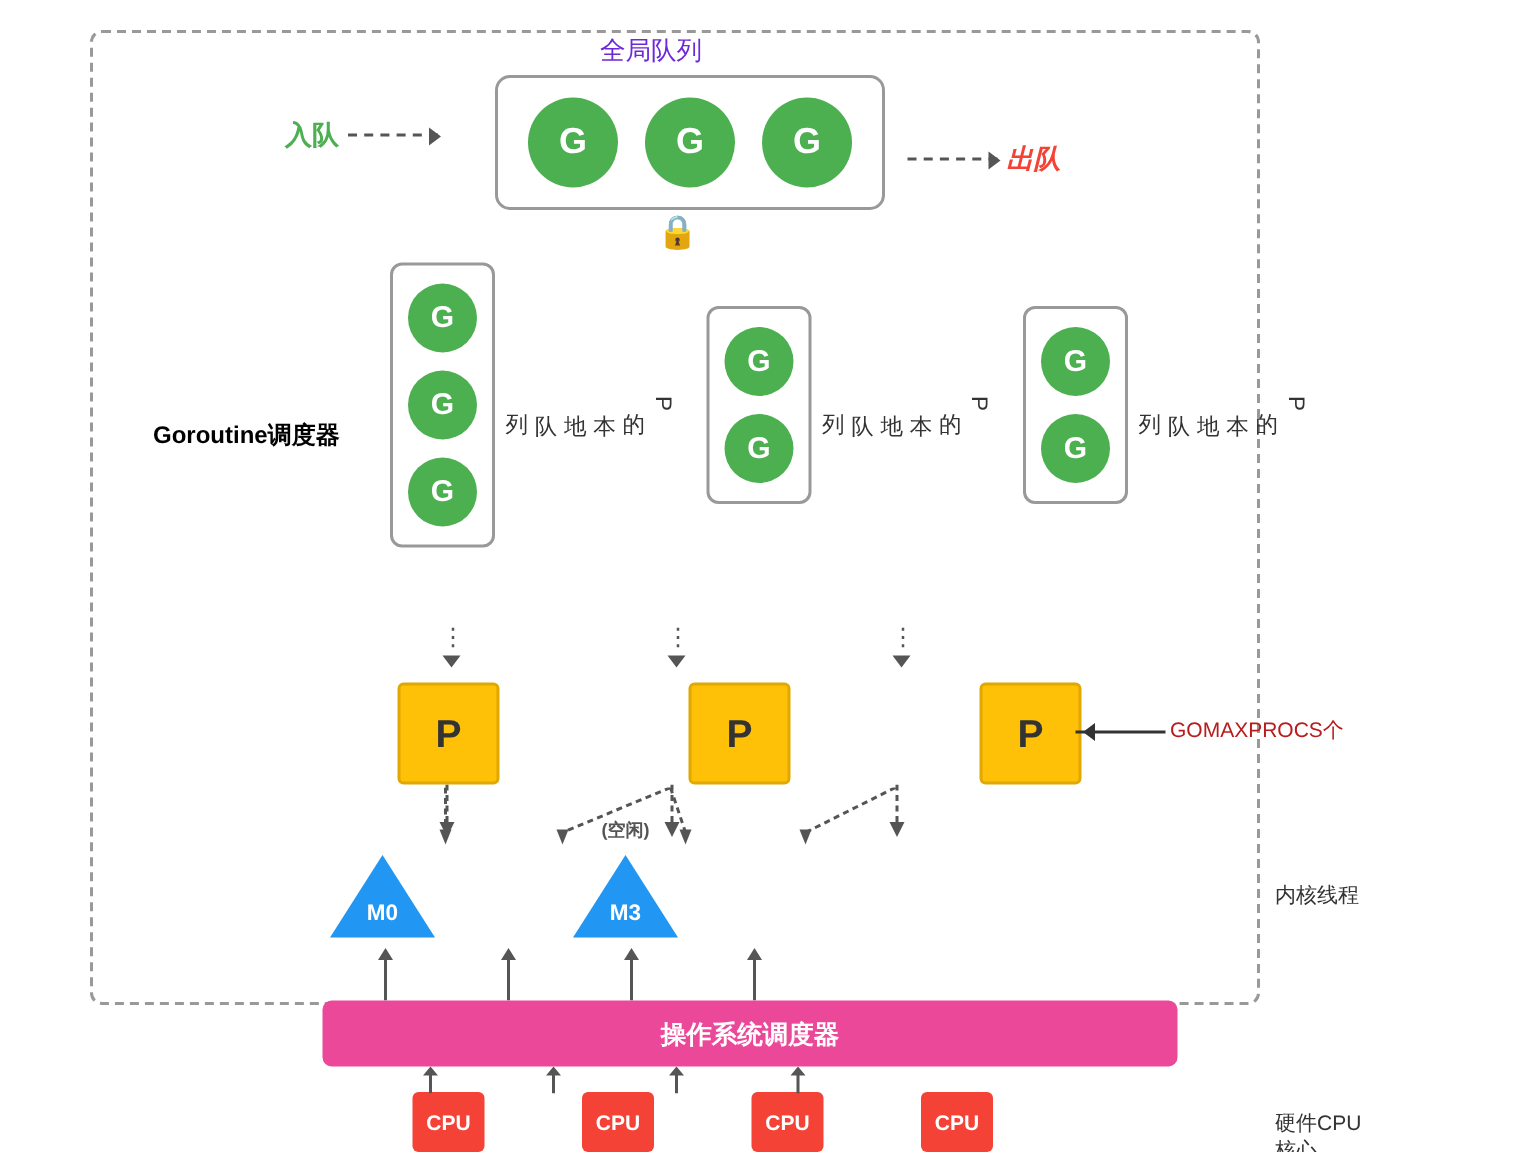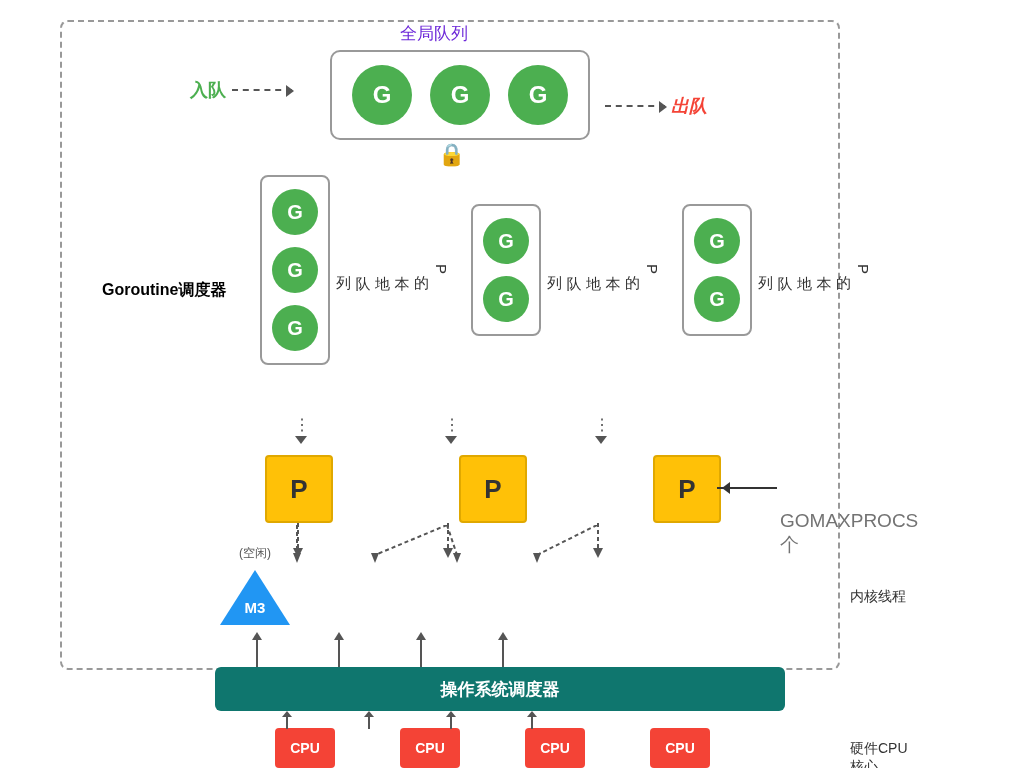--- a/index.html
+++ b/index.html
@@ -188,23 +188,22 @@
       font-weight: bold;
       color: #333;
       border-radius: 4px;
     }
 
     
     .gomaxprocs-label {
       position: absolute;
       top: 468px;
       left: 720px;
-      font-size: 19px;
-      color: #737373;
-      margin-top: 32px;
+      font-size: 14px;
+      color: #b91c1c;
     }
     .arrow-left-solid {
       position: absolute;
       top: 477px;
       left: 657px;
       width: 60px;
       height: 2px;
       background: #333;
     }
     .arrow-left-solid::before {
@@ -224,30 +223,31 @@
     }
 
     .m-idle-label {
       position: absolute;
       top: -20px;
       left: 50%;
       transform: translateX(-50%);
       font-size: 12px;
       color: #555;
       white-space: nowrap;
+      font-weight: bold;
     }
 
     
     .os-scheduler-bar {
       position: absolute;
       top: 657px;
       left: 155px;
       width: 570px;
       height: 44px;
-      background: #0f766e;
+      background: #ec4899;
       border-radius: 6px;
       display: flex;
       align-items: center;
       justify-content: center;
     }
 
     .os-scheduler-text {
       color: #fff;
       font-size: 17px;
       font-weight: bold;
@@ -256,21 +256,21 @@
     
     .cpu-boxes {
       position: absolute;
       top: 718px;
       left: 215px;
       display: flex;
       gap: 65px;
     }
 
     .cpu-box {
-      width: 60px;
+      width: 48px;
       height: 40px;
       background: #F44336;
       border-radius: 4px;
       display: flex;
       align-items: center;
       justify-content: center;
       color: #fff;
       font-size: 14px;
       font-weight: bold;
     }
@@ -429,20 +429,26 @@
 
     <line x1="193" y1="0" x2="193" y2="28" stroke="#555" stroke-width="2" stroke-dasharray="4,3"></line>
     <polygon points="188,25 198,25 193,35" fill="#555"></polygon>
 
     <line x1="343" y1="0" x2="343" y2="28" stroke="#555" stroke-width="2" stroke-dasharray="4,3"></line>
     <polygon points="338,25 348,25 343,35" fill="#555"></polygon>
   </svg>
 
   <div style="position:absolute;top:555px;left:155px;display:flex;gap:82px;align-items:flex-end;">
 
+    <div class="m-triangle-container">
+      <svg width="80" height="65">
+        <polygon points="40,5 75,60 5,60" fill="#2196F3"></polygon>
+        <text x="40" y="48" text-anchor="middle" fill="white" font-size="15" font-weight="bold">M0</text>
+      </svg>
+    </div>
 
 
 
     <div class="m-triangle-container">
       <div class="m-idle-label">(空闲)</div>
       <svg width="80" height="65">
         <polygon points="40,5 75,60 5,60" fill="#2196F3"></polygon>
         <text x="40" y="48" text-anchor="middle" fill="white" font-size="15" font-weight="bold">M3</text>
       </svg>
     </div>

